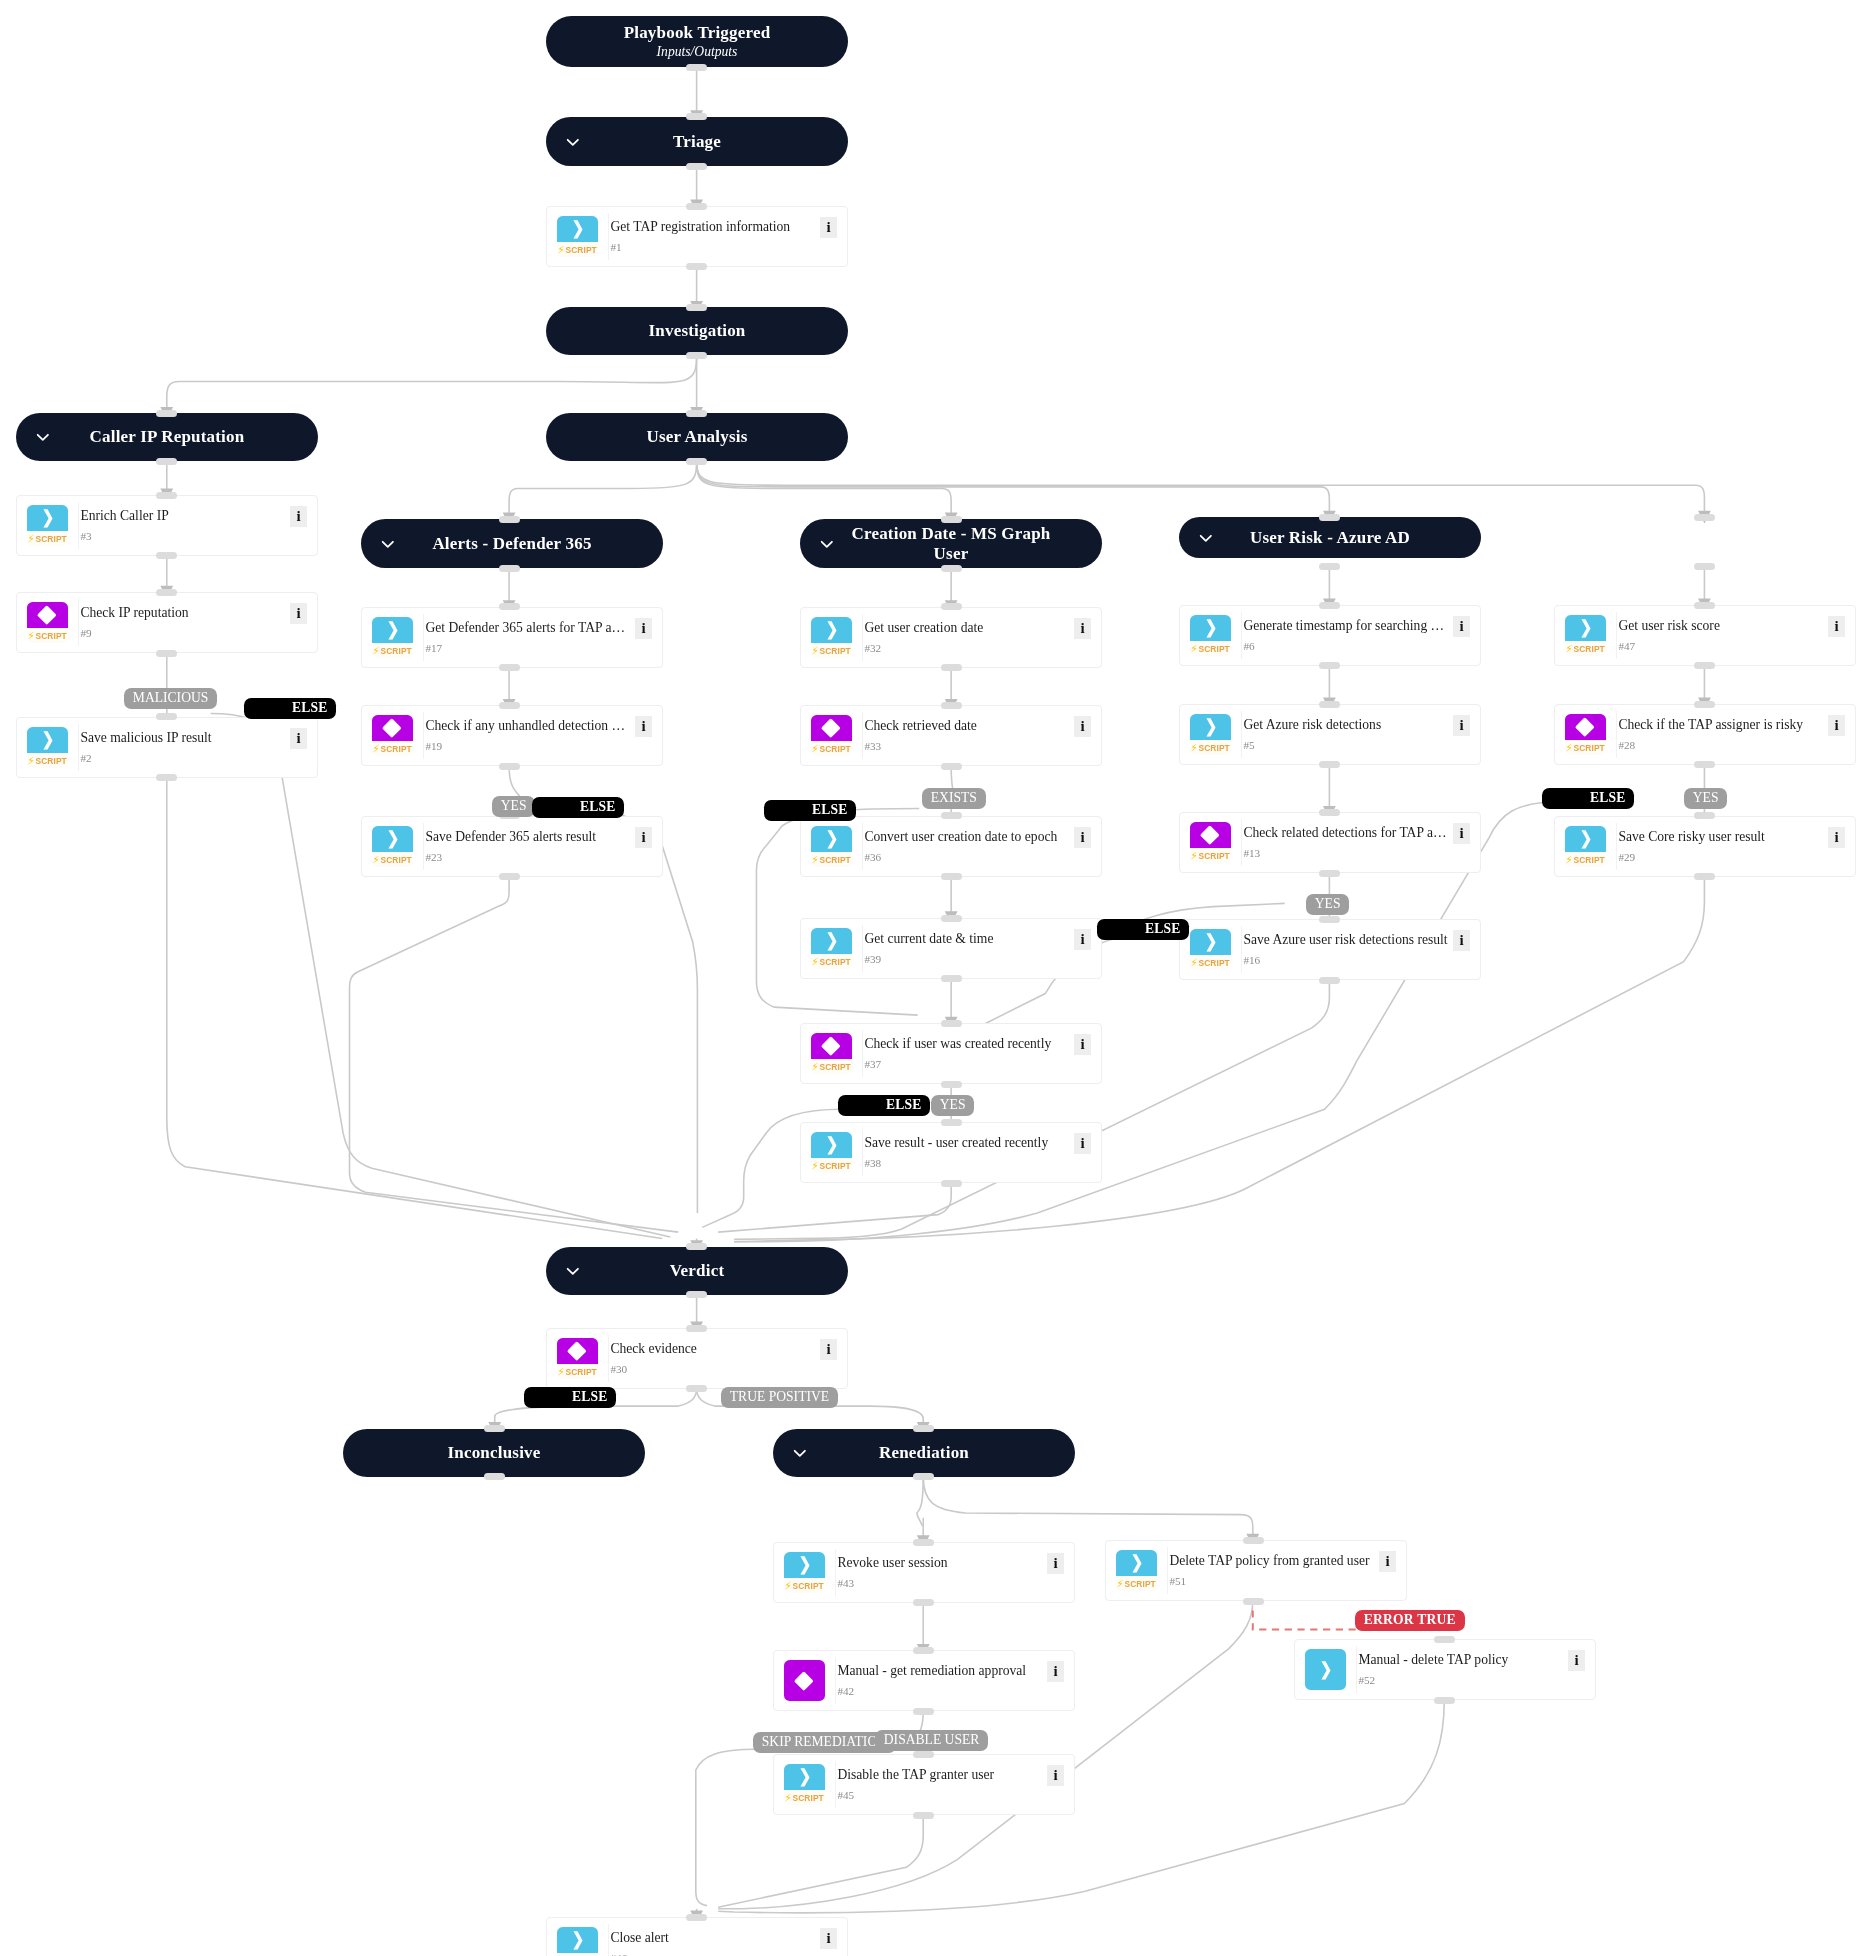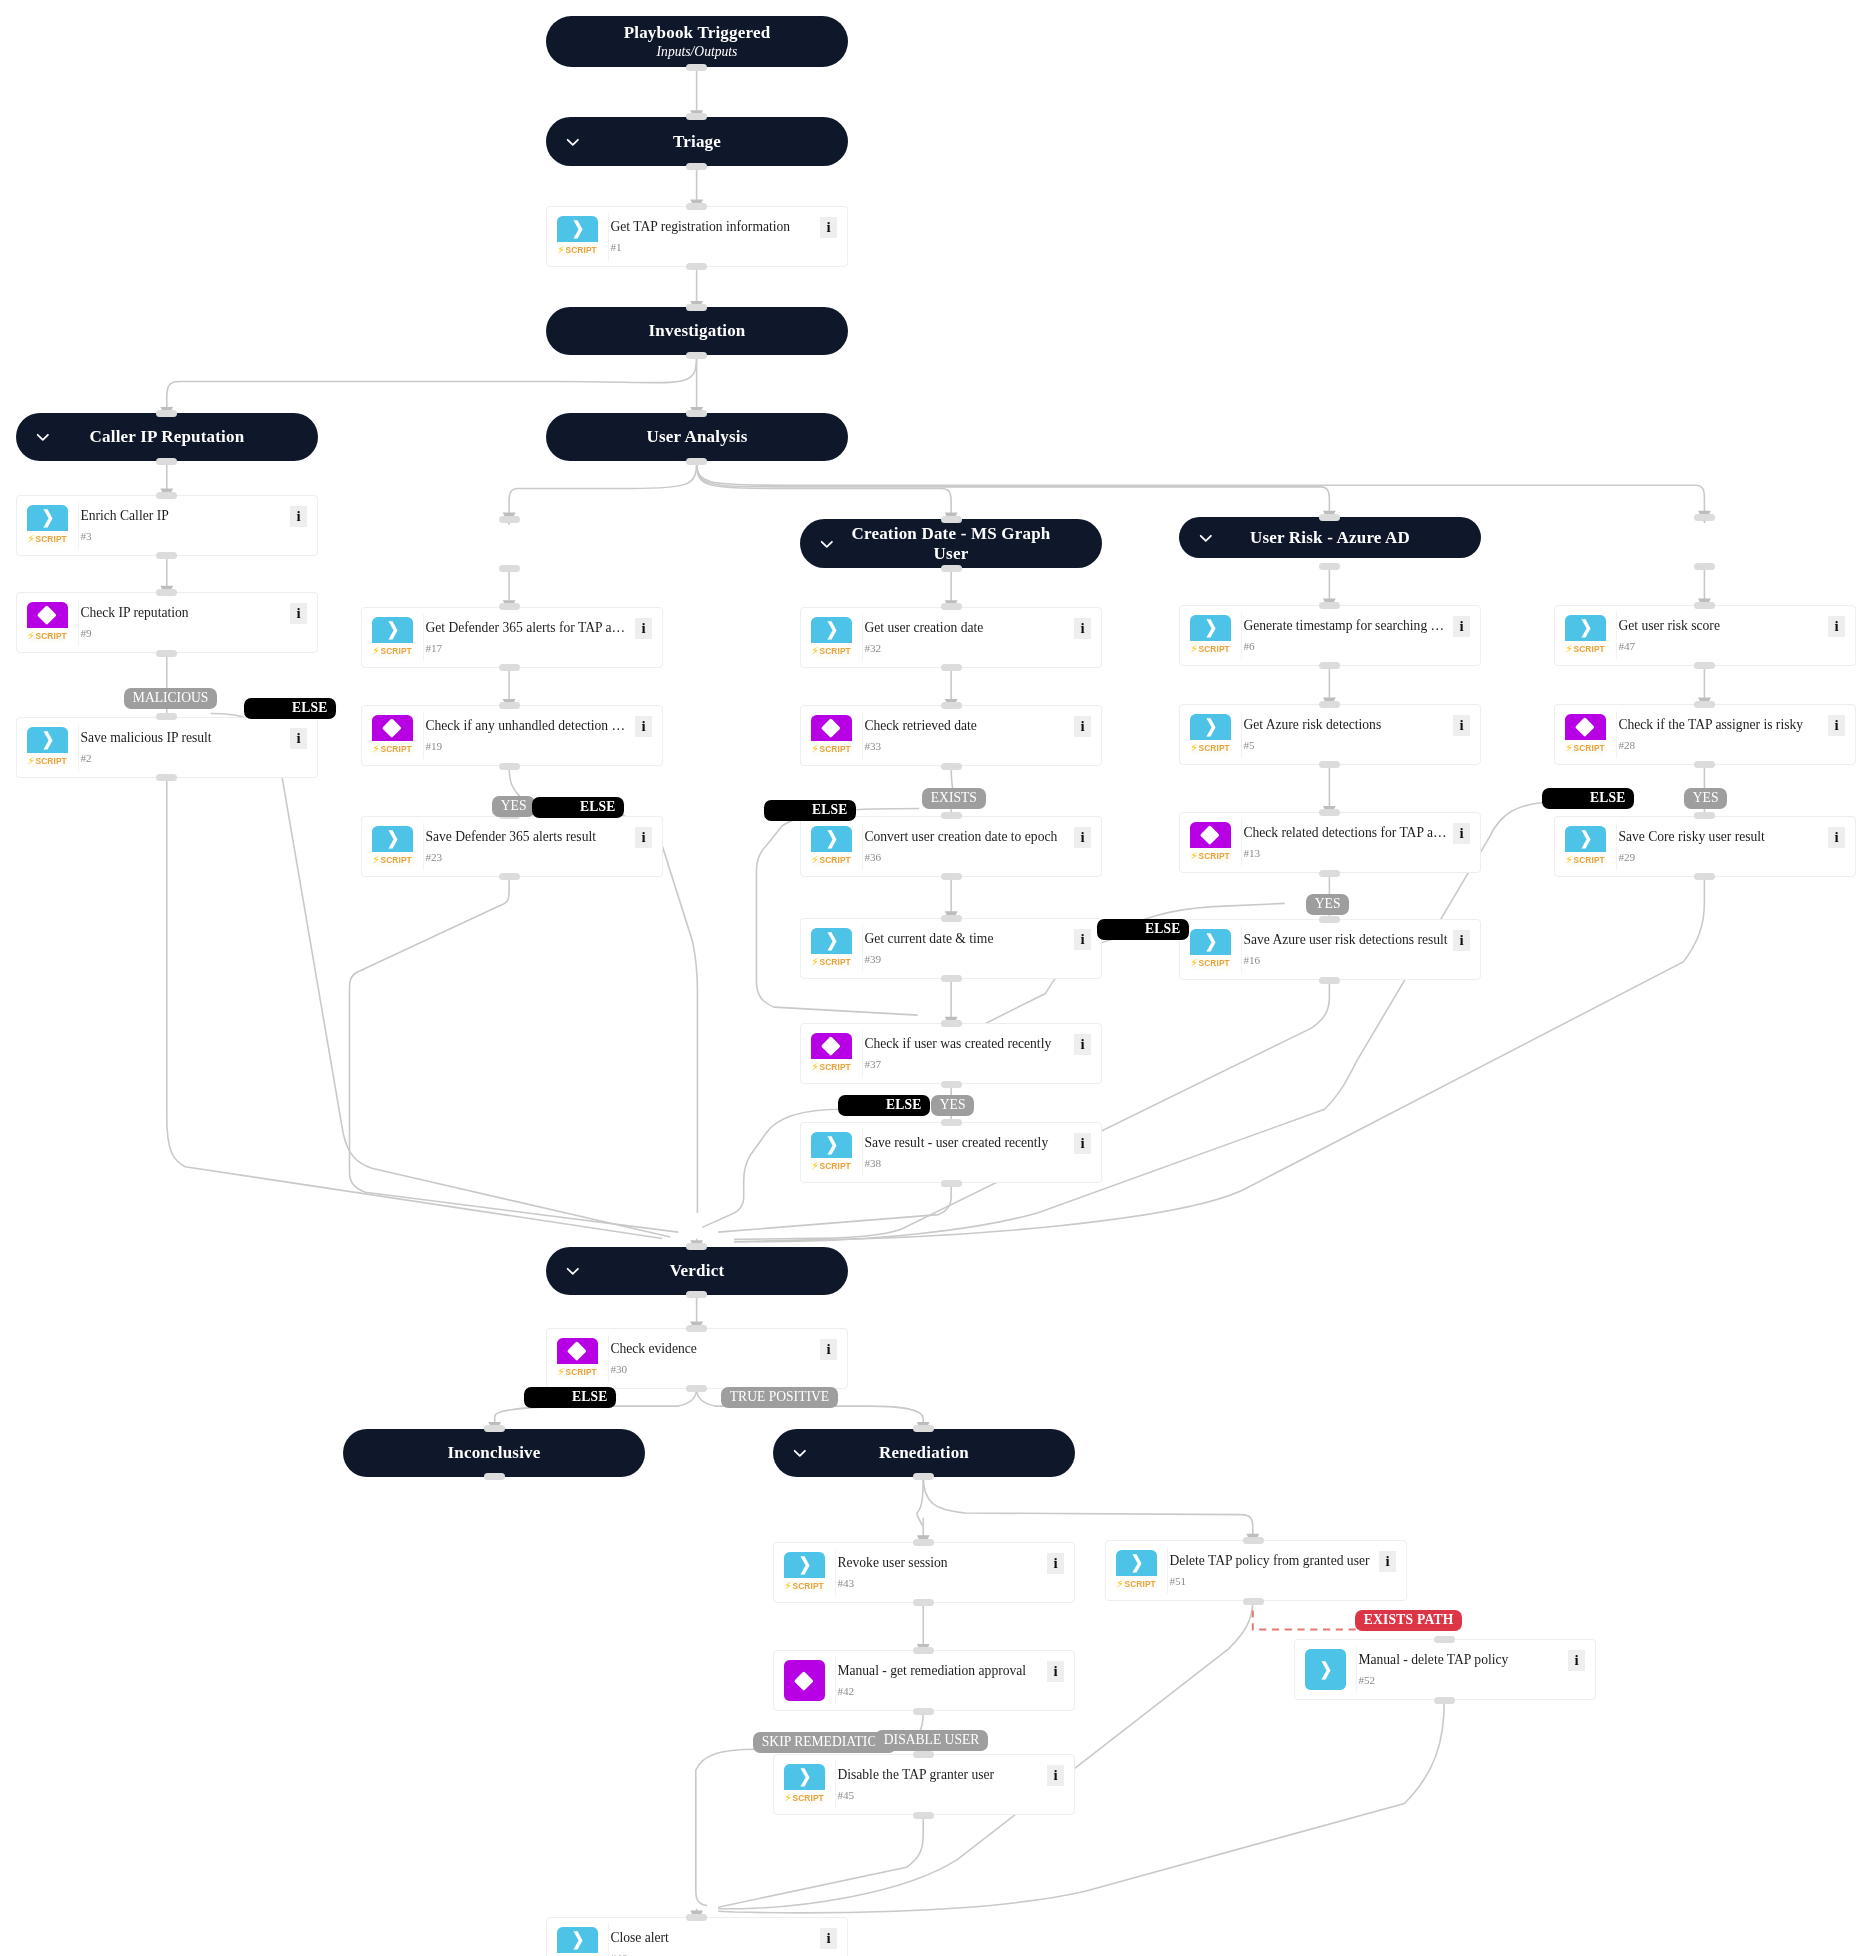--- a/index.html
+++ b/index.html
@@ -365,20 +365,28 @@
   </div>
   <div class="stub" style="left:156px;top:410px;"></div>
   <div class="stub" style="left:156px;top:458px;"></div>
 
   <div class="section-node" style="left:546px;top:413px;width:302px;height:48px;">
     <div class="section-title">User Analysis</div>
   </div>
   <div class="stub" style="left:686px;top:410px;"></div>
   <div class="stub" style="left:686px;top:458px;"></div>
 
+  <div class="section-node" style="left:361px;top:519px;width:302px;height:49px;">
+    <span class="chevron">
+        <svg viewBox="0 0 24 24">
+          <path d="M5 9 L12 16 L19 9" fill="none" stroke="#ffffff" stroke-width="2.4" stroke-linecap="round" stroke-linejoin="round"></path>
+        </svg>
+      </span>
+    <div class="section-title">Alerts - Defender 365</div>
+  </div>
   <div class="stub" style="left:499px;top:516px;"></div>
   <div class="stub" style="left:499px;top:565px;"></div>
 
   <div class="section-node" style="left:800px;top:519px;width:302px;height:49px;">
     <span class="chevron">
         <svg viewBox="0 0 24 24">
           <path d="M5 9 L12 16 L19 9" fill="none" stroke="#ffffff" stroke-width="2.4" stroke-linecap="round" stroke-linejoin="round"></path>
         </svg>
       </span>
     <div class="section-title">Creation Date - MS Graph User</div>
@@ -966,18 +974,18 @@
   <div class="cond-label cond-grey" style="left:922px;top:788px;">EXISTS</div>
   <div class="cond-label cond-black" style="left:764px;top:800px;">ELSE</div>
   <div class="cond-label cond-grey" style="left:931px;top:1095px;">YES</div>
   <div class="cond-label cond-black" style="left:838px;top:1095px;">ELSE</div>
   <div class="cond-label cond-grey" style="left:1306px;top:894px;">YES</div>
   <div class="cond-label cond-black" style="left:1097px;top:919px;">ELSE</div>
   <div class="cond-label cond-grey" style="left:1684px;top:788px;">YES</div>
   <div class="cond-label cond-black" style="left:1542px;top:788px;">ELSE</div>
   <div class="cond-label cond-grey" style="left:721px;top:1387px;">TRUE POSITIVE</div>
   <div class="cond-label cond-black" style="left:524px;top:1387px;">ELSE</div>
-  <div class="cond-label cond-red" style="left:1355px;top:1610px;">EXISTS PATH</div>
+  <div class="cond-label cond-red" style="left:1355px;top:1610px;">ERROR TRUE</div>
   <div class="cond-label cond-grey" style="left:753px;top:1732px;">SKIP REMEDIATION</div>
   <div class="cond-label cond-grey" style="left:875px;top:1730px;">DISABLE USER</div>
 
 </div>
 
 
 </body></html>

